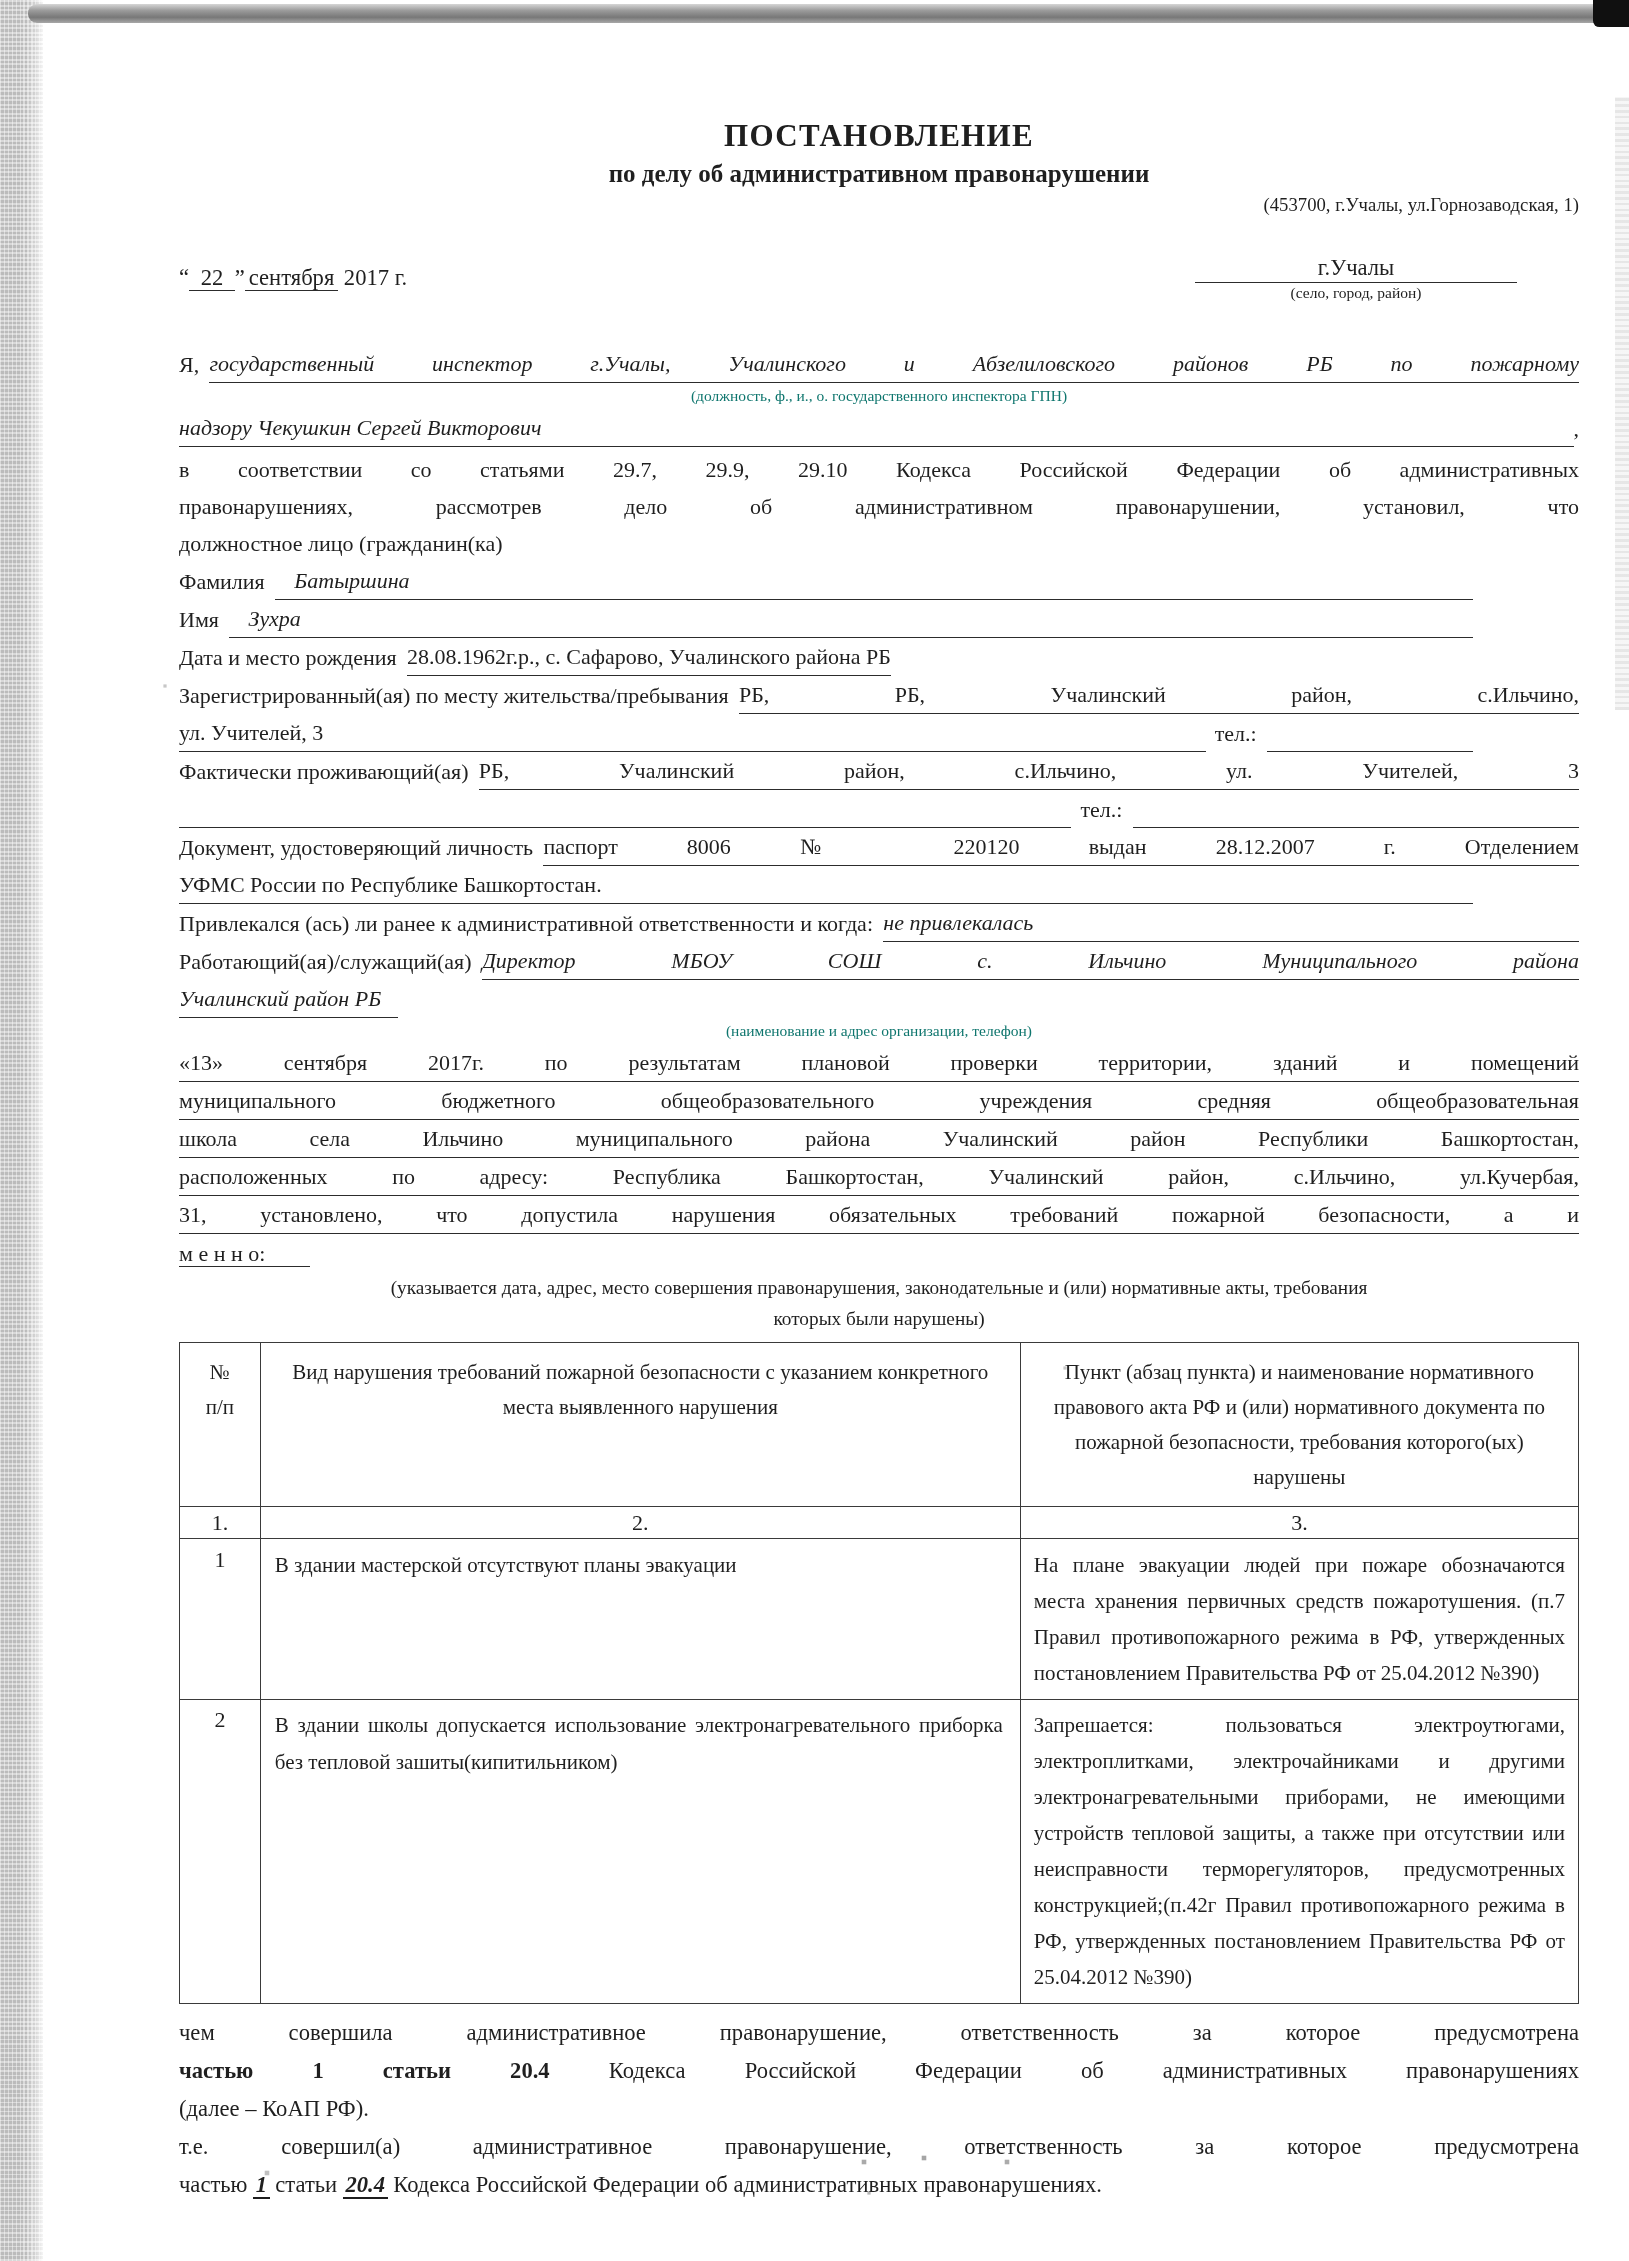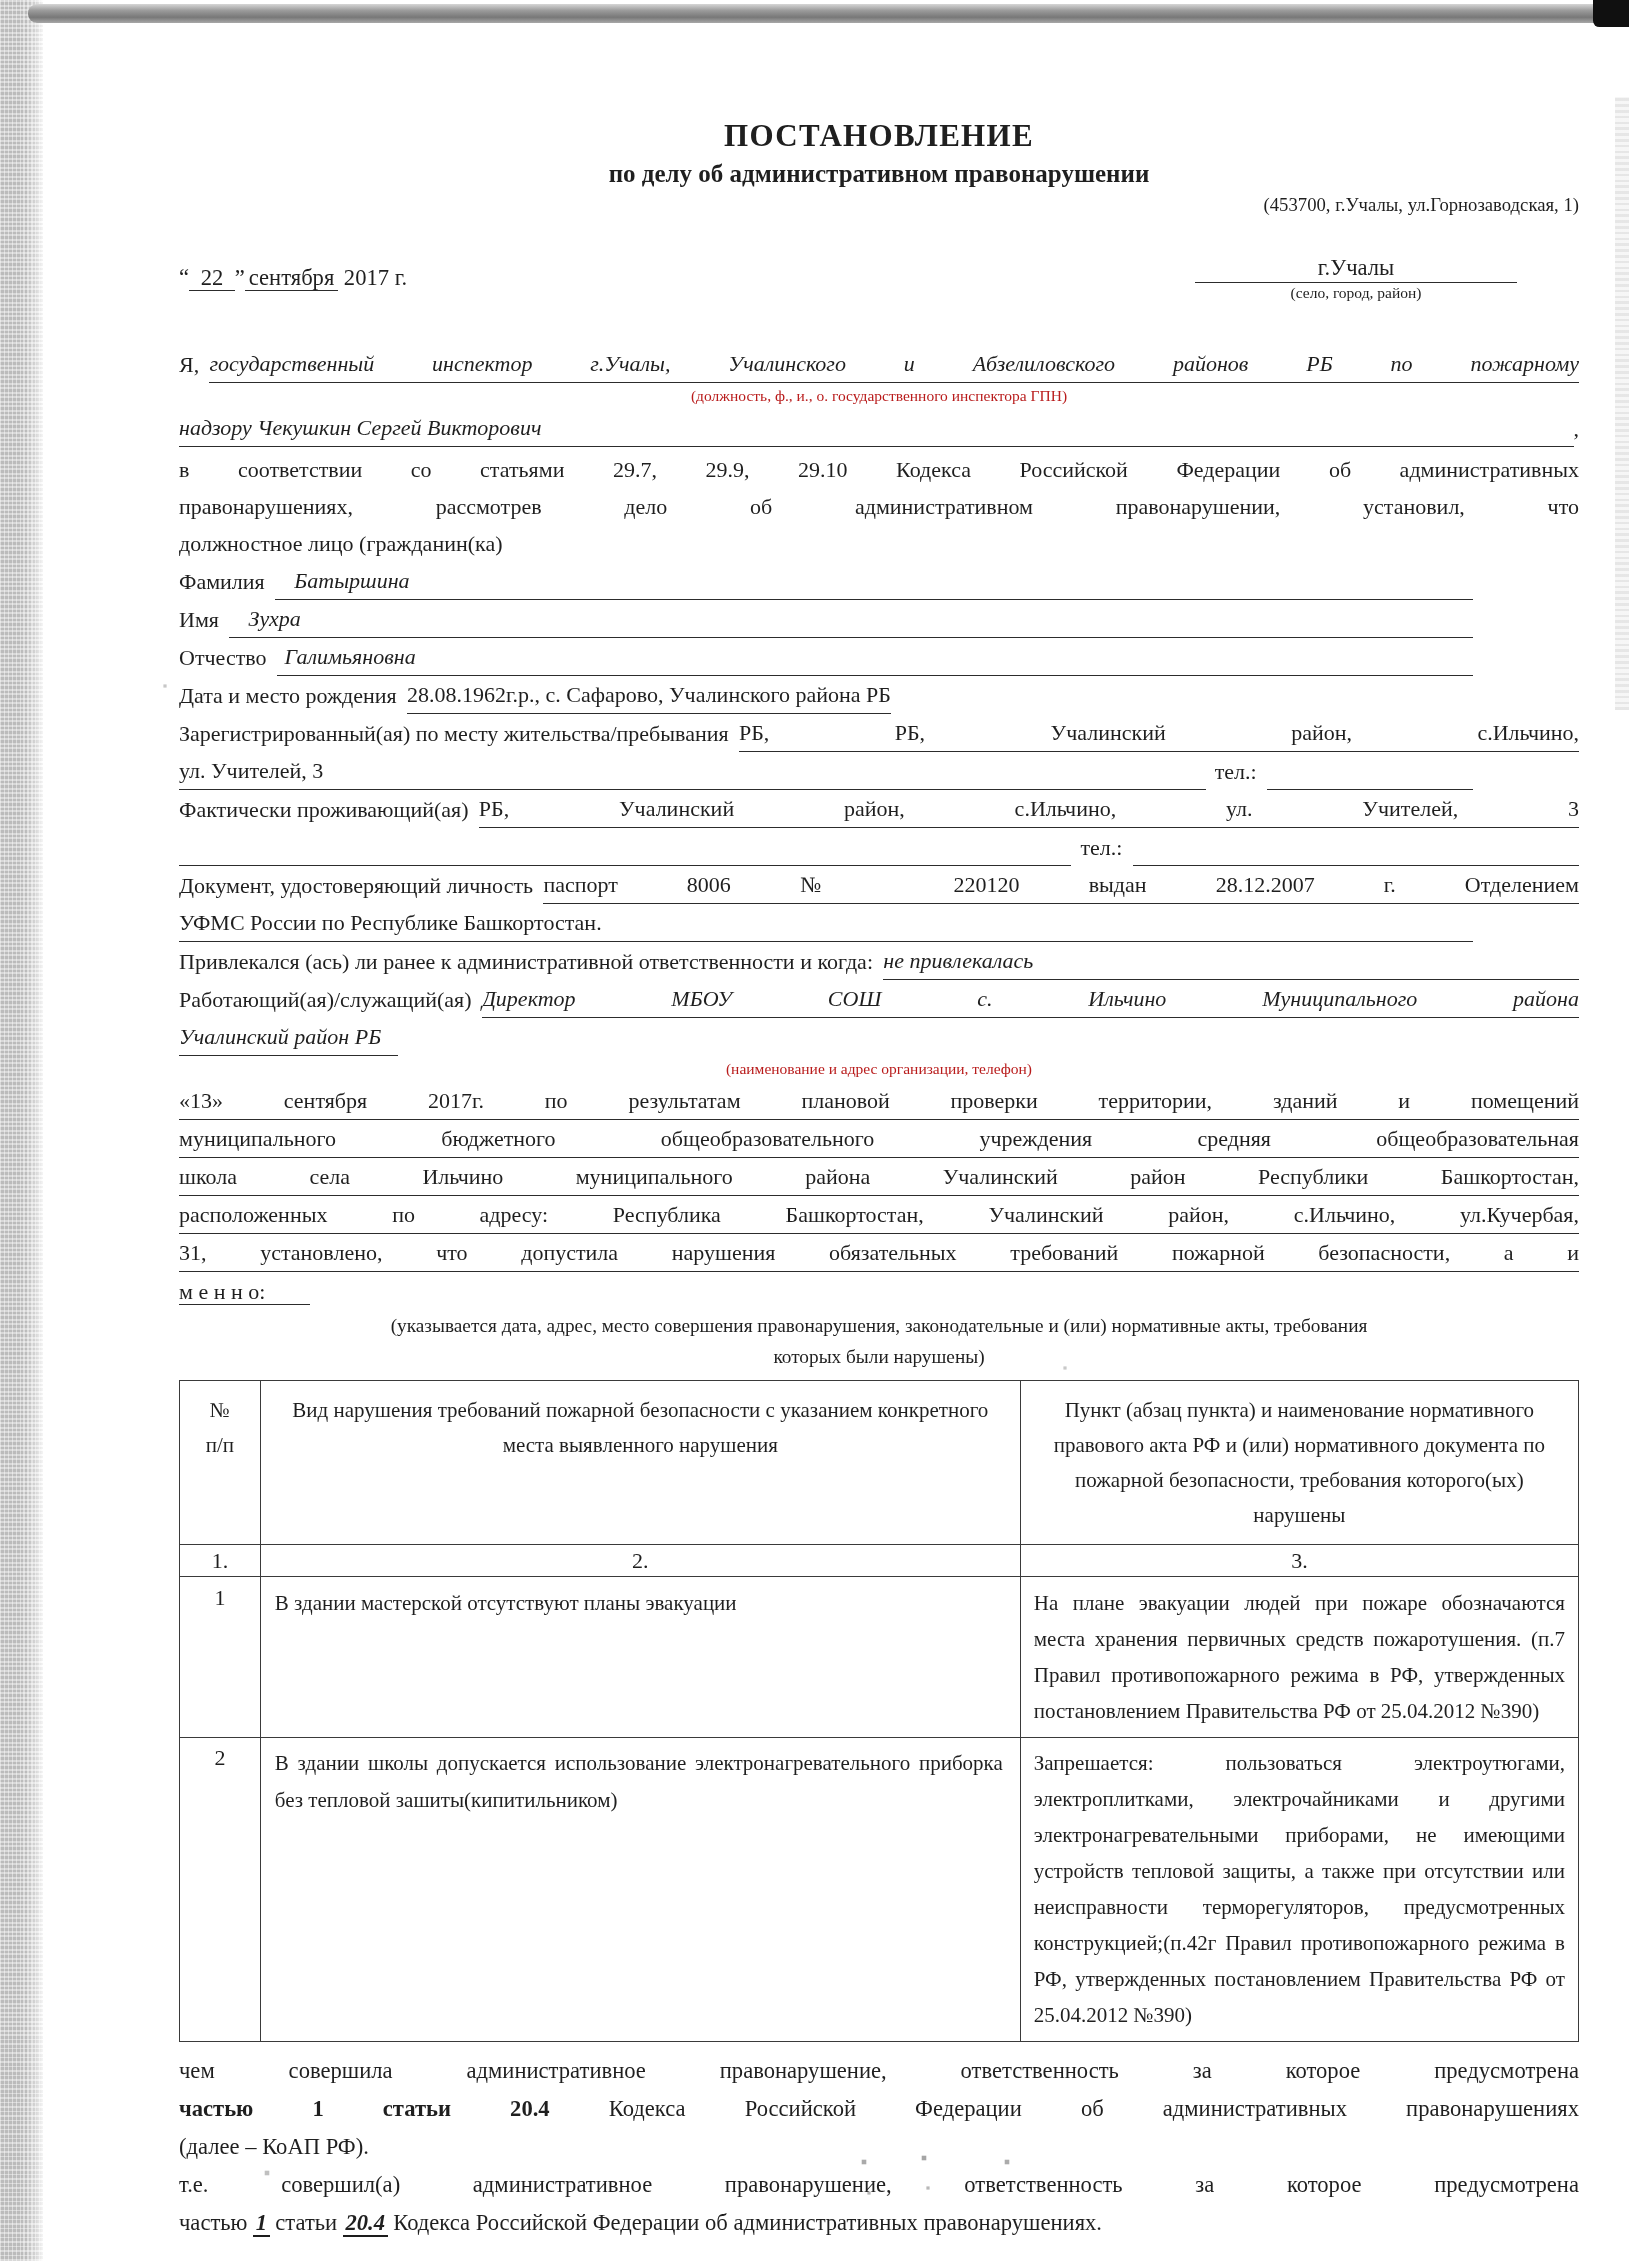--- a/index.html
+++ b/index.html
@@ -41,21 +41,21 @@
   .addr{font-size:18.7px;text-align:right;margin-top:5.2px;}
   .row{display:flex;align-items:flex-end;font-size:22px;line-height:37px;}
   .lbl{white-space:nowrap;margin-right:10.3px;}
   .ul{border-bottom:1.9px solid #2c2c2c;}
   .blank{flex:1;height:37px;border-bottom:1.9px solid #2c2c2c;}
   .blank.short{flex:0 0 206px;}
   .endgap{flex:0 0 106px;height:37px;}
   .j{text-align:justify;text-align-last:justify;}
   .fill{font-style:italic;}
   .flex1{flex:1;}
-  .hint{font-size:15.5px;color:#b91c1c;text-align:center;line-height:26px;}
+  .hint{font-size:15.5px;color:#0f766e;text-align:center;line-height:26px;}
   .note{font-size:19.3px;text-align:center;line-height:31px;}
   .dateline{margin-top:39px;font-size:22.6px;display:flex;justify-content:space-between;align-items:center;}
   .day{border-bottom:1.9px solid #2c2c2c;padding:0 11.6px;}
   .month{border-bottom:1.9px solid #2c2c2c;padding:0 3.9px;}
   .place{width:322px;margin-right:62px;text-align:center;}
   .place-val{display:block;border-bottom:1.9px solid #2c2c2c;padding:0 6.4px 1.3px;}
   .place-hint{display:block;font-size:15.5px;margin-top:1.3px;}
   .sec{margin-top:3.9px;}
   .intro{margin-top:43px;}
   .pline{font-size:22px;line-height:37px;border-bottom:1.9px solid #2c2c2c;
@@ -125,26 +125,20 @@
 
   <div class="row">
     <span class="lbl">Фамилия</span>
     <span class="ul fill" style="padding:0 19.3px;">Батыршина</span>
     <span class="blank"></span>
     <span class="endgap"></span>
   </div>
   <div class="row">
     <span class="lbl">Имя</span>
     <span class="ul fill" style="padding:0 19.3px;">Зухра</span>
-    <span class="blank"></span>
-    <span class="endgap"></span>
-  </div>
-  <div class="row">
-    <span class="lbl">Отчество</span>
-    <span class="ul fill" style="padding:0 7.7px;">Галимьяновна</span>
     <span class="blank"></span>
     <span class="endgap"></span>
   </div>
   <div class="row">
     <span class="lbl">Дата и место рождения</span>
     <span class="ul">28.08.1962г.р., с. Сафарово, Учалинского района РБ</span>
   </div>
   <div class="row">
     <span class="lbl">Зарегистрированный(ая) по месту жительства/пребывания</span>
     <span class="flex1 ul j">РБ, РБ, Учалинский район, с.Ильчино,</span>

